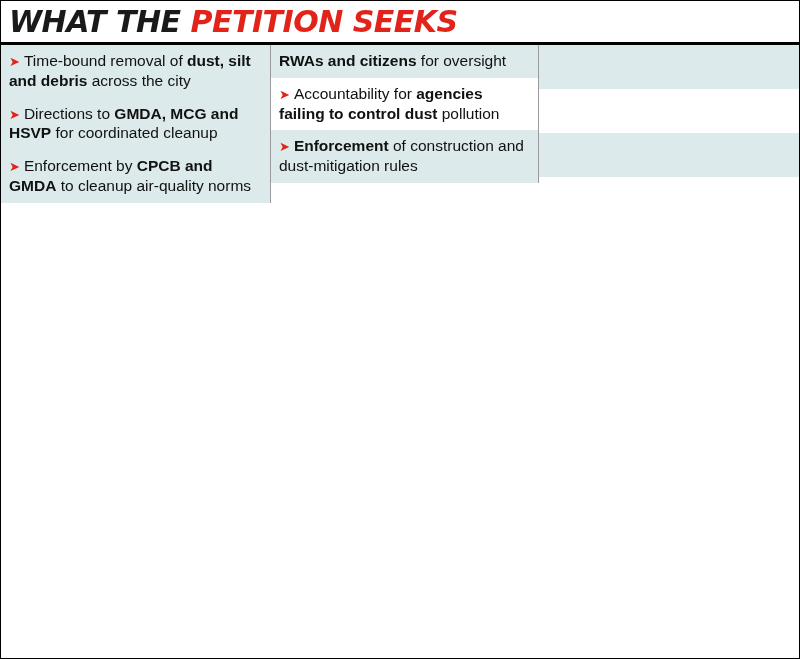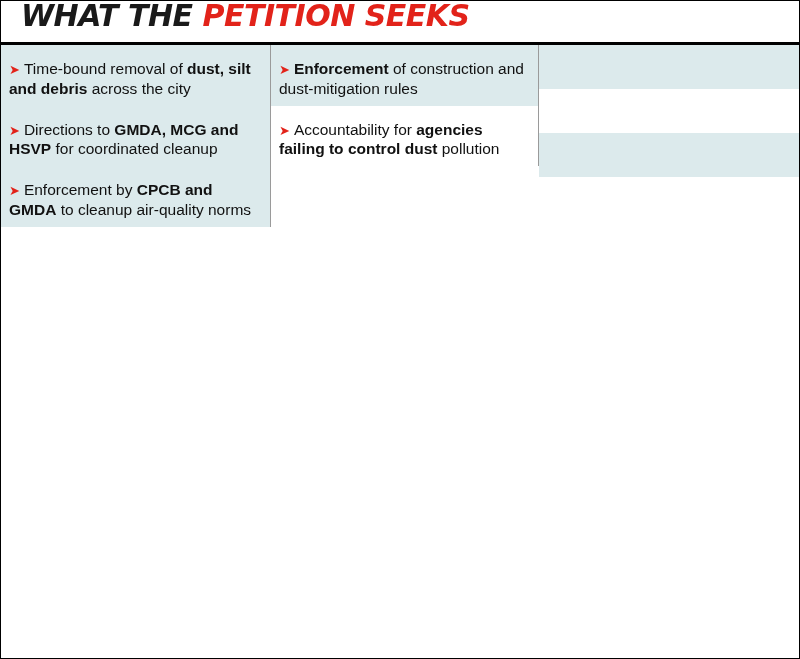--- a/index.html
+++ b/index.html
@@ -18,21 +18,22 @@
     background: #ffffff;
     box-sizing: border-box;
     border: 1px solid #000000;
     overflow: hidden;
   }
   
   .header {
     height: 44px;
     border-bottom: 3px solid #000000;
     display: flex;
-    padding-left: 20px;
+    align-items: center;
+    padding-left: 8px;
     box-sizing: border-box;
   }
   .header-title {
     font-family: "DejaVu Sans", sans-serif;
     font-weight: bold;
     font-style: italic;
     font-size: 30px;
     letter-spacing: -0.5px;
     line-height: 1;
     white-space: nowrap;
@@ -58,21 +59,21 @@
   }
   .col-2 {
     width: 268px;
     border-right: 1px solid #9a9a9a;
   }
   .col-3 {
     width: 260px;
   }
 
   .item {
-    padding: 14px 12px 7px 8px;
+    padding: 6px 12px 7px 8px;
     font-size: 15.5px;
     line-height: 1.28;
     color: #111111;
     box-sizing: border-box;
   }
   .item.shaded { background: #dceaec; }
   .item.plain { background: #ffffff; }
 
   .arrow {
     color: #e2231a;
@@ -100,22 +101,23 @@
     </div>
   </div>
 
   <div class="columns">
     <div class="col col-1">
         <div class="item shaded"><span class="arrow">➤</span><span>Time-bound removal of </span><b>dust, silt and debris</b><span> across the city</span></div>
         <div class="item shaded"><span class="arrow">➤</span><span>Directions to </span><b>GMDA, MCG and HSVP</b><span> for coordinated cleanup</span></div>
         <div class="item shaded"><span class="arrow">➤</span><span>Enforcement by </span><b>CPCB and GMDA</b><span> to cleanup air-quality norms</span></div>
       </div>
     <div class="col col-2">
+        <div class="item shaded cont"><b>RWAs and citizens</b><span> for oversight</span></div>
+        <div class="item plain"><span class="arrow">➤</span><span>Accountability for </span><b>agencies failing to control dust</b><span> pollution</span></div>
         <div class="item shaded"><span class="arrow">➤</span><b>Enforcement</b><span> of construction and dust-mitigation rules</span></div>
-        <div class="item plain"><span class="arrow">➤</span><span>Accountability for </span><b>agencies failing to control dust</b><span> pollution</span></div>
       </div>
     <div class="col col-3">
         <div class="item shaded cont spacer-block"></div>
         <div class="item plain cont spacer-block"></div>
         <div class="item shaded cont spacer-block"></div>
         <div class="item plain cont spacer-block"></div>
       </div>
   </div>
 
 </div>

